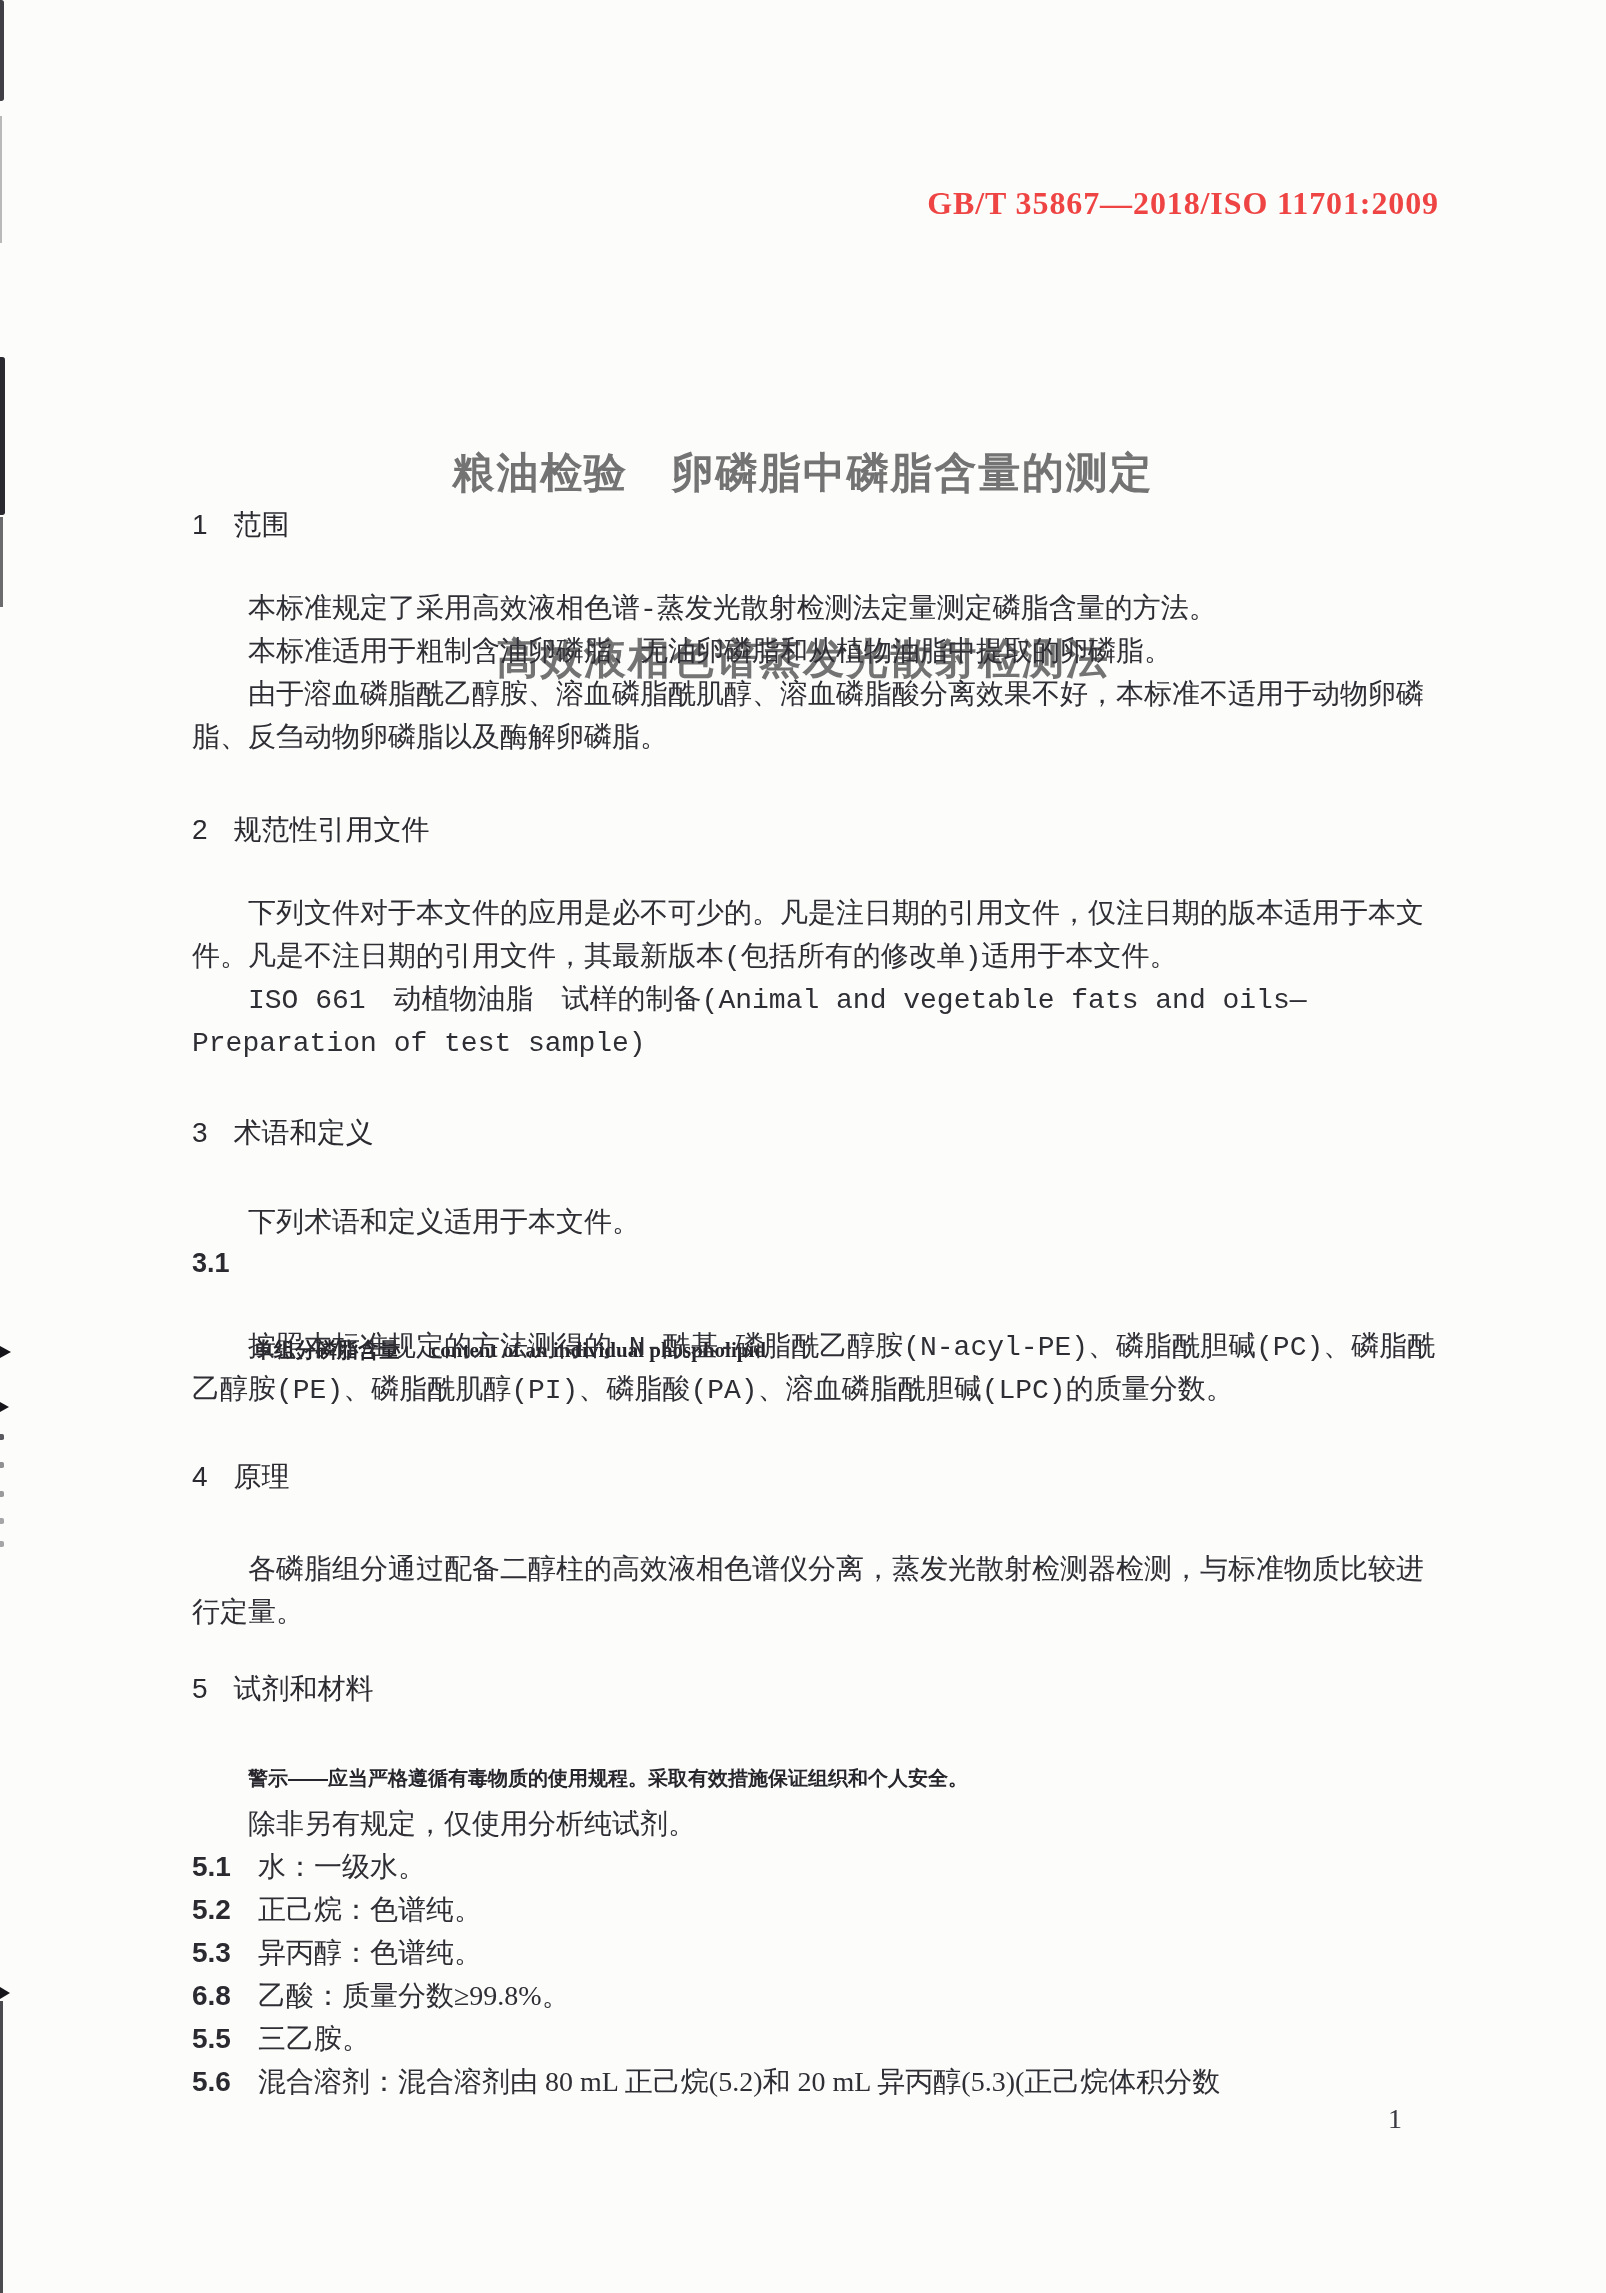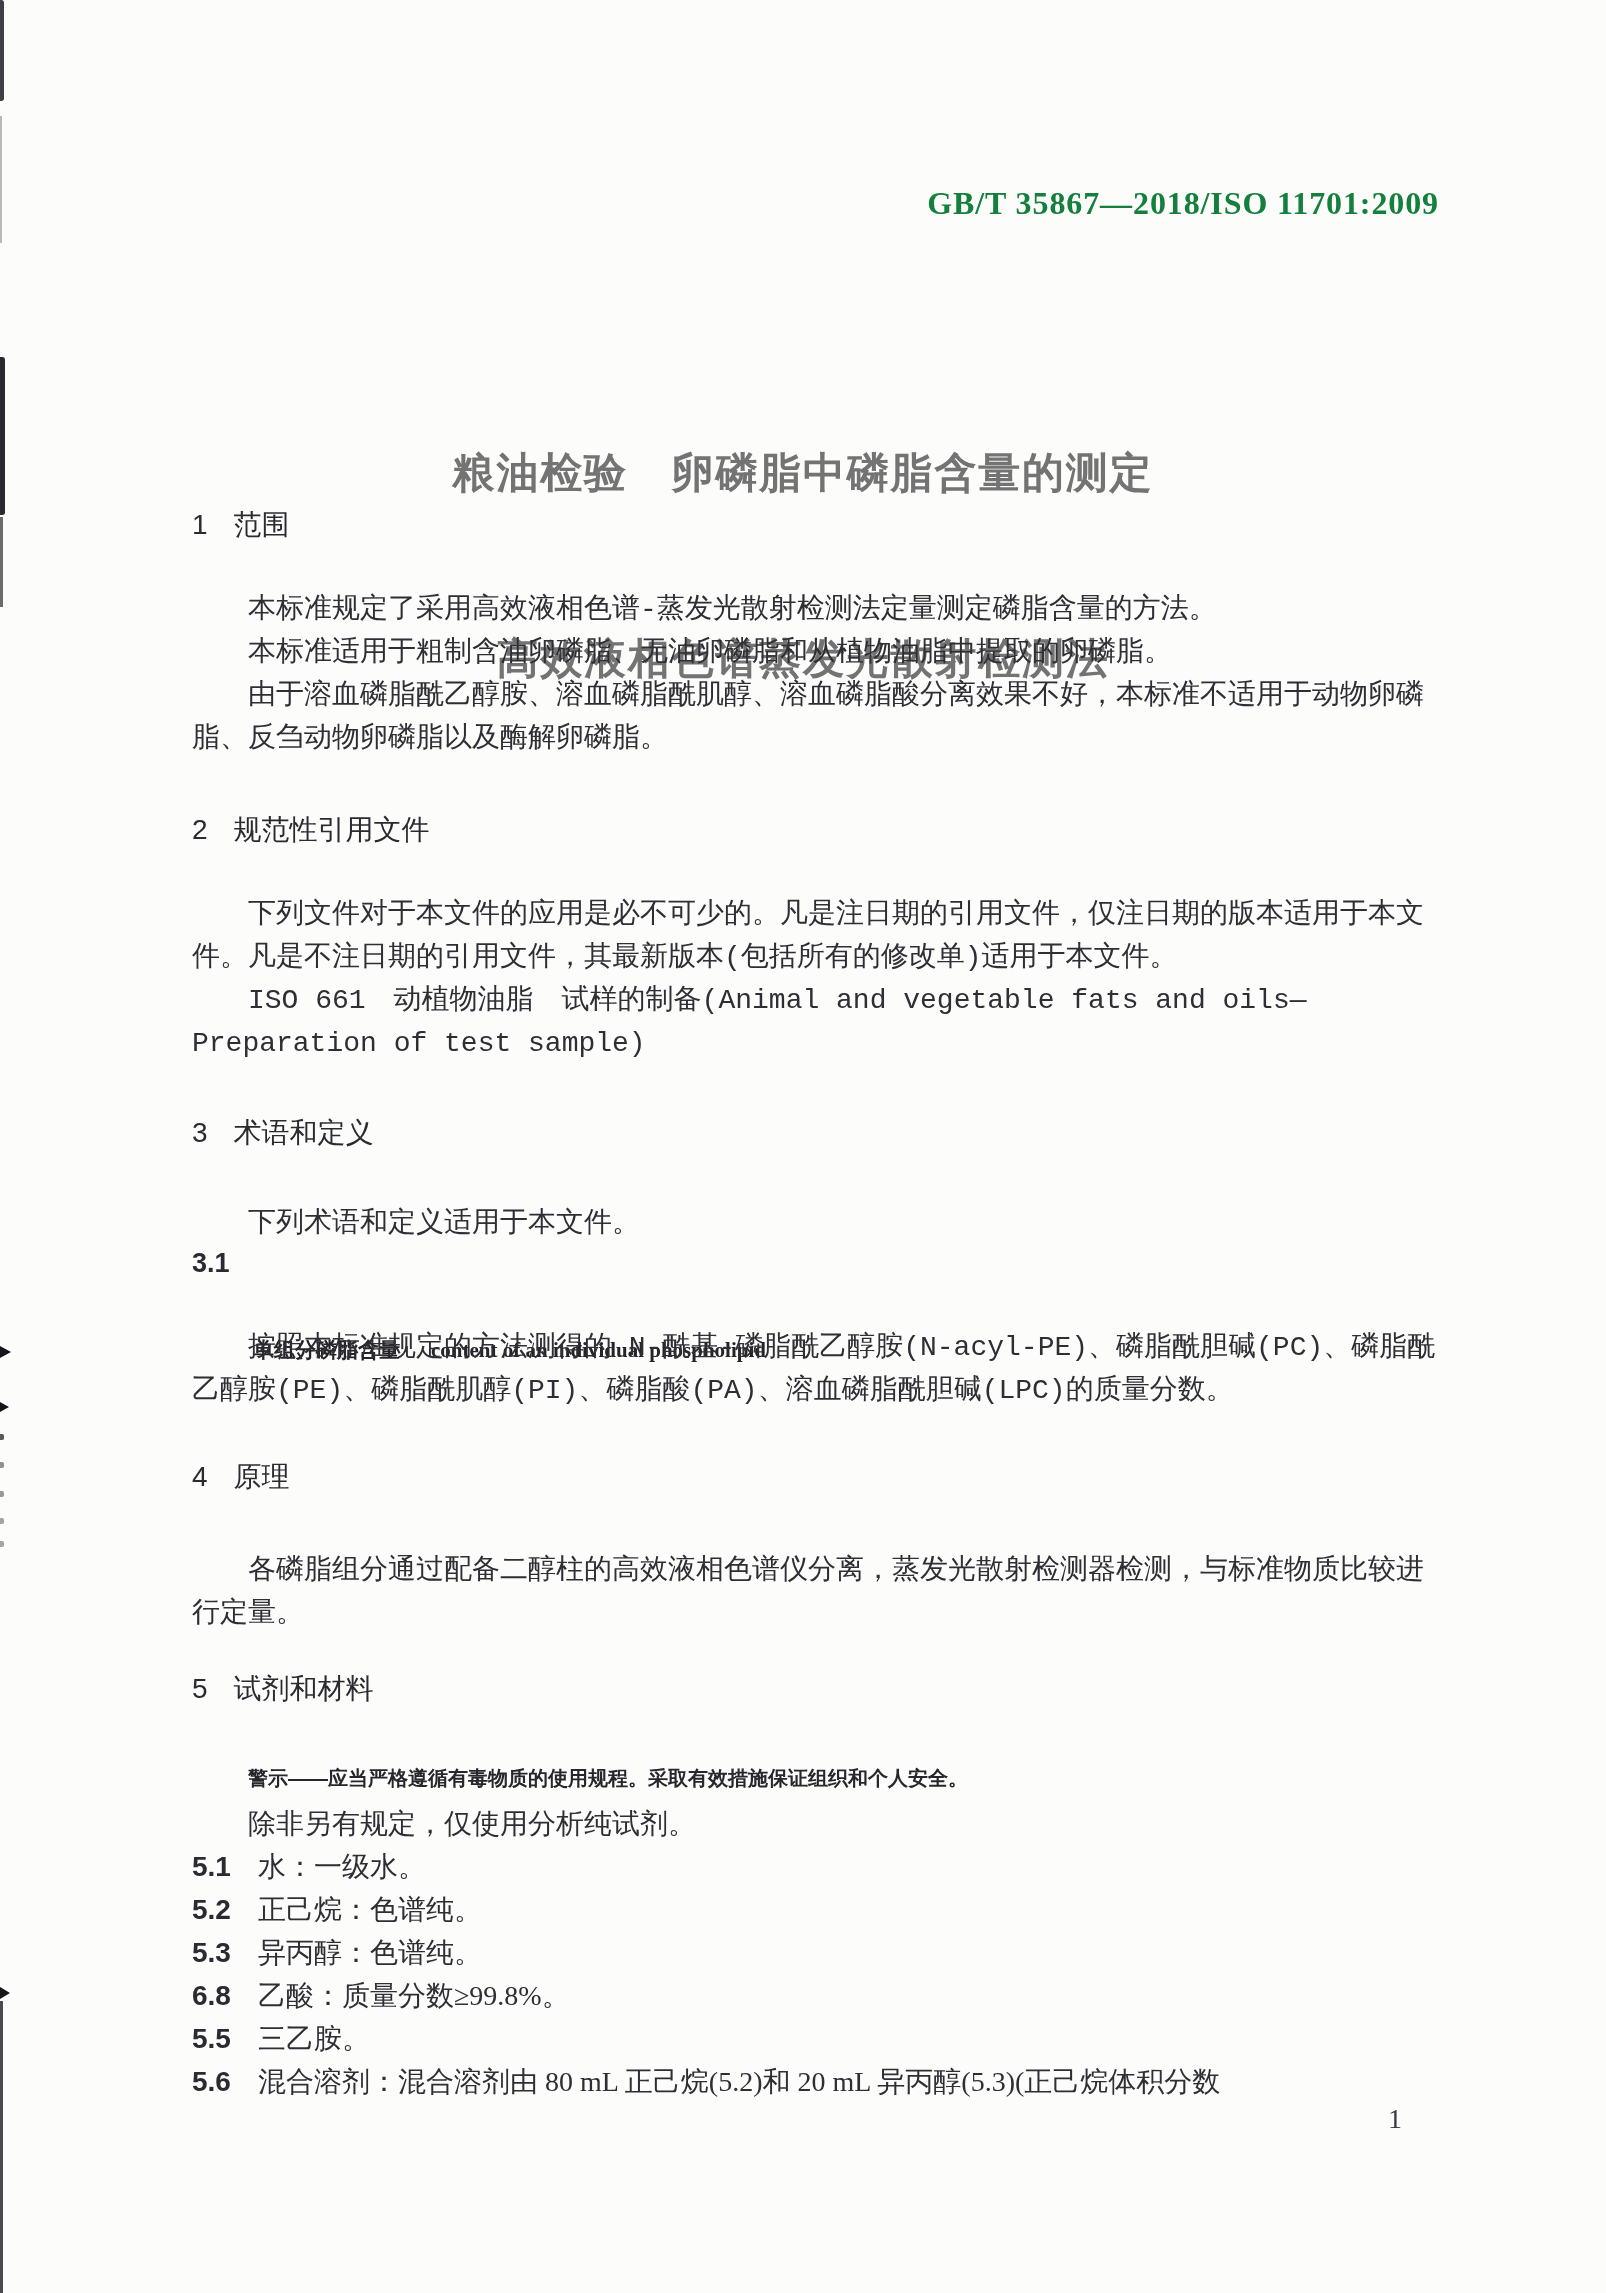--- a/index.html
+++ b/index.html
@@ -9,21 +9,21 @@
     background:#fcfcfa;
     overflow:hidden;
     color:#2b2b31;
     font-family:"Liberation Serif","DejaVu Serif",serif;
   }
   
   .doc-number{
     position:absolute;top:185px;right:168px;
     font-family:"Liberation Serif","DejaVu Serif",serif;
     font-weight:bold;font-size:32px;letter-spacing:0.9px;
-    color:#15803d;white-space:pre;
+    color:#ef4444;white-space:pre;
   }
   
   .doc-title{
     position:absolute;top:318px;left:179px;width:1248px;
     text-align:center;
     font-family:"Liberation Sans","DejaVu Sans",sans-serif;
     font-weight:bold;font-size:42px;line-height:62px;
     color:#737373;letter-spacing:1.8px;white-space:pre;
   }
   

